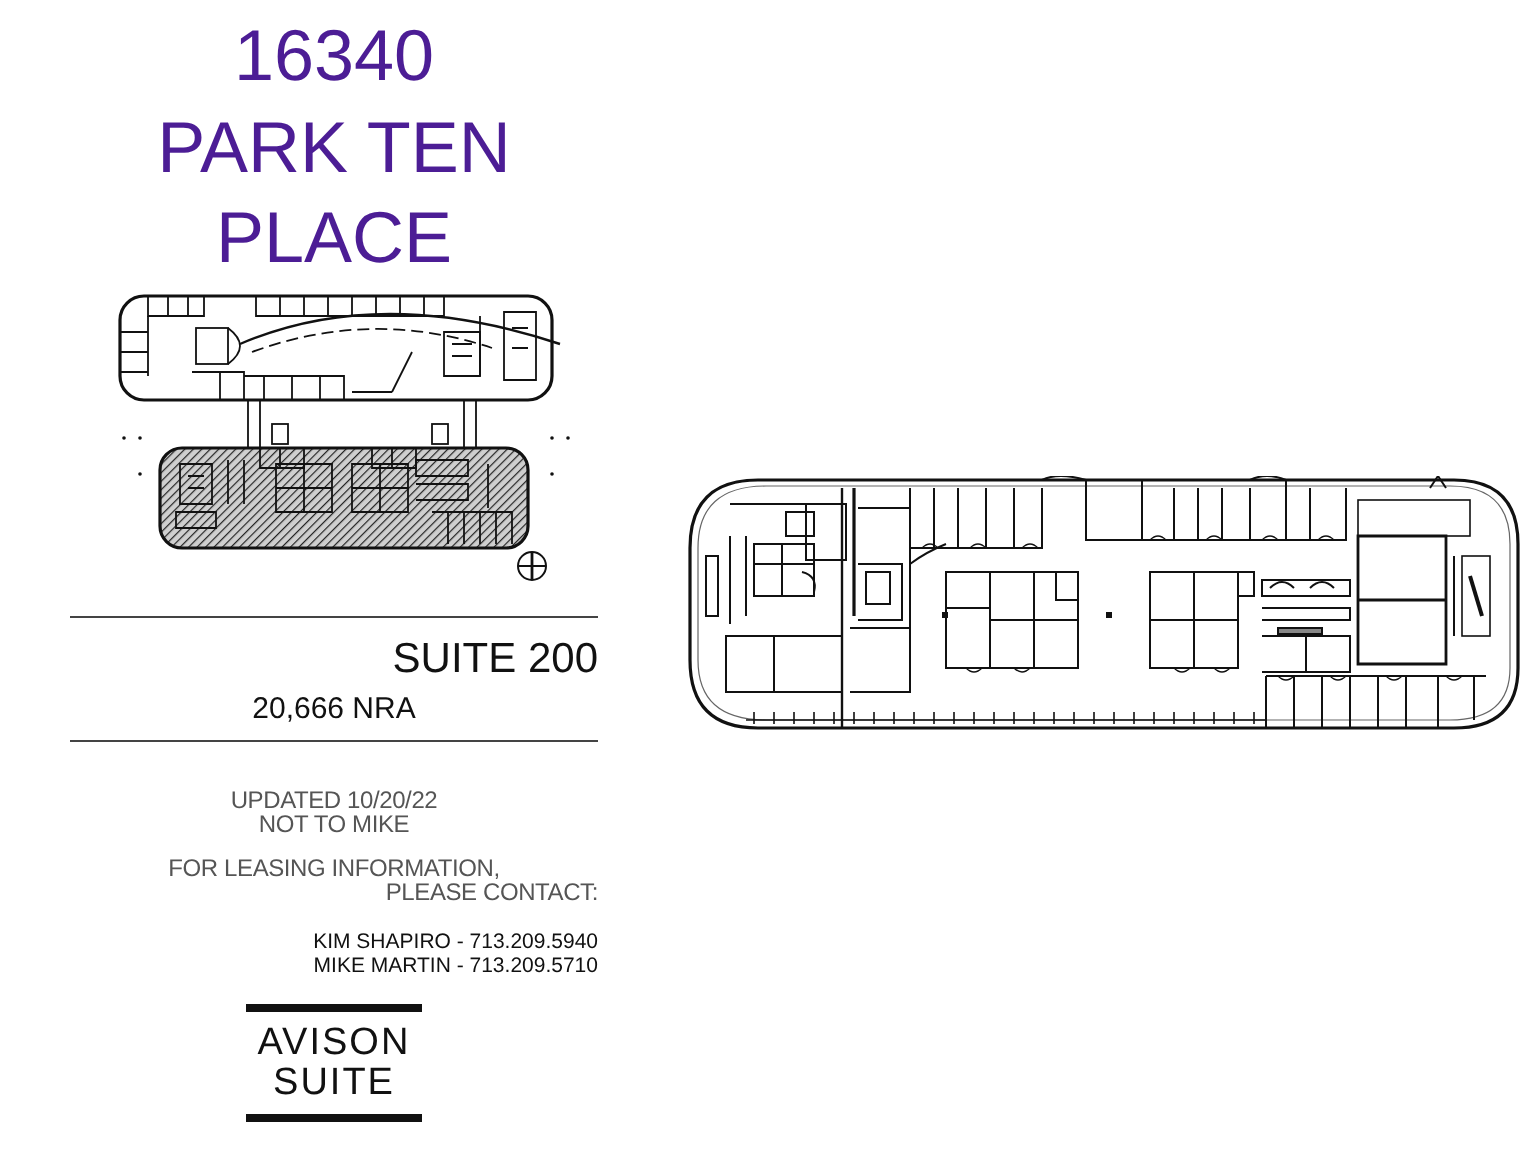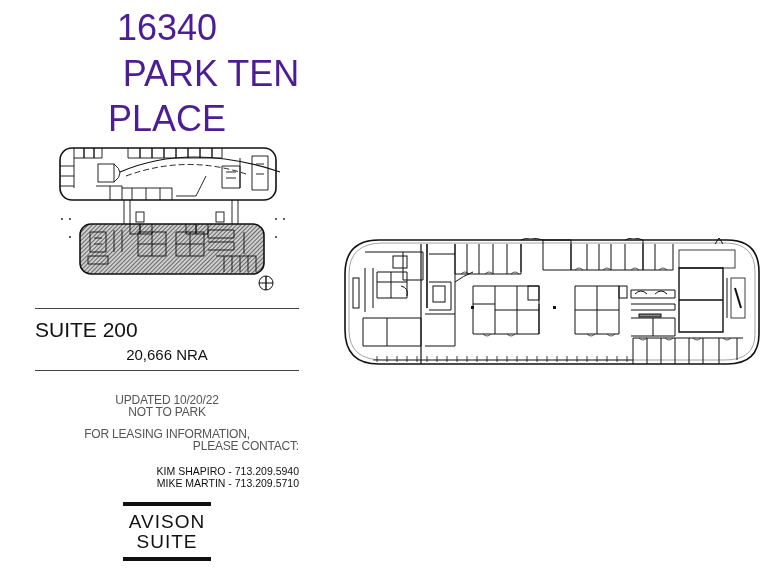--- a/index.html
+++ b/index.html
@@ -1,23 +1,23 @@
 <!DOCTYPE html>
 <html><head>
 <meta charset="utf-8">
 <style>
   html, body { margin:0; padding:0; background:#ffffff; }
   body { width:767px; height:588px; position:relative; overflow:hidden; font-family:"Liberation Sans", sans-serif; color:#111; }
   .title { position:absolute; left:0; width:334px; text-align:center; font-size:36px; line-height:40px; color:#4c1d95; font-weight:400; }
   .t1 { top:8px; }
-  .t2 { top:54px;margin-left:44px; }
+  .t2 { top:54px; }
   .t3 { top:99px; }
   .keyplan { position:absolute; left:56px; top:146px; width:234px; height:150px; }
   .hr { position:absolute; left:35px; width:264px; height:1px; background:#444; }
-  .suite { position:absolute; left:35px; width:264px; text-align:left; top:318px; font-size:21px; line-height:24px; }
+  .suite { position:absolute; left:35px; width:264px; text-align:right; top:318px; font-size:21px; line-height:24px; }
   .nra { position:absolute; left:35px; width:264px; text-align:center; top:346px; font-size:15px; line-height:18px; }
   .small { position:absolute; left:35px; width:264px; text-align:center; font-size:12px; line-height:12px; color:#555; letter-spacing:-0.2px; }
   .contact { position:absolute; left:35px; width:264px; text-align:right; font-size:10.5px; line-height:12px; color:#111; }
   .logo { position:absolute; left:123px; top:502px; width:88px; }
   .logo .bar { height:4px; background:#111; }
   .logo .word { text-align:center; font-size:19px; line-height:20px; letter-spacing:1px; color:#111; font-weight:400; }
   .plan { position:absolute; left:343px; top:238px; width:418px; height:130px; }
 </style>
 </head>
 <body>
@@ -86,21 +86,21 @@
     <line x1="203" y1="137" x2="217" y2="137"></line>
   </g>
 </svg>
 
 <div class="hr" style="top:308px;"></div>
 <div class="suite">SUITE 200</div>
 <div class="nra">20,666 NRA</div>
 <div class="hr" style="top:370px;"></div>
 
 <div class="small" style="top:394px;">UPDATED 10/20/22</div>
-<div class="small" style="top:406px;">NOT TO PARK</div>
+<div class="small" style="top:406px;">NOT TO MIKE</div>
 <div class="small" style="top:428px;">FOR LEASING INFORMATION,</div>
 <div class="small" style="top:440px;text-align:right;">PLEASE CONTACT:</div>
 
 <div class="contact" style="top:465px;">KIM SHAPIRO - 713.209.5940</div>
 <div class="contact" style="top:477px;">MIKE MARTIN - 713.209.5710</div>
 
 <div class="logo">
   <div class="bar"></div>
   <div class="word" style="margin-top:6px;text-align:center;">AVISON</div>
   <div class="word">SUITE</div>

